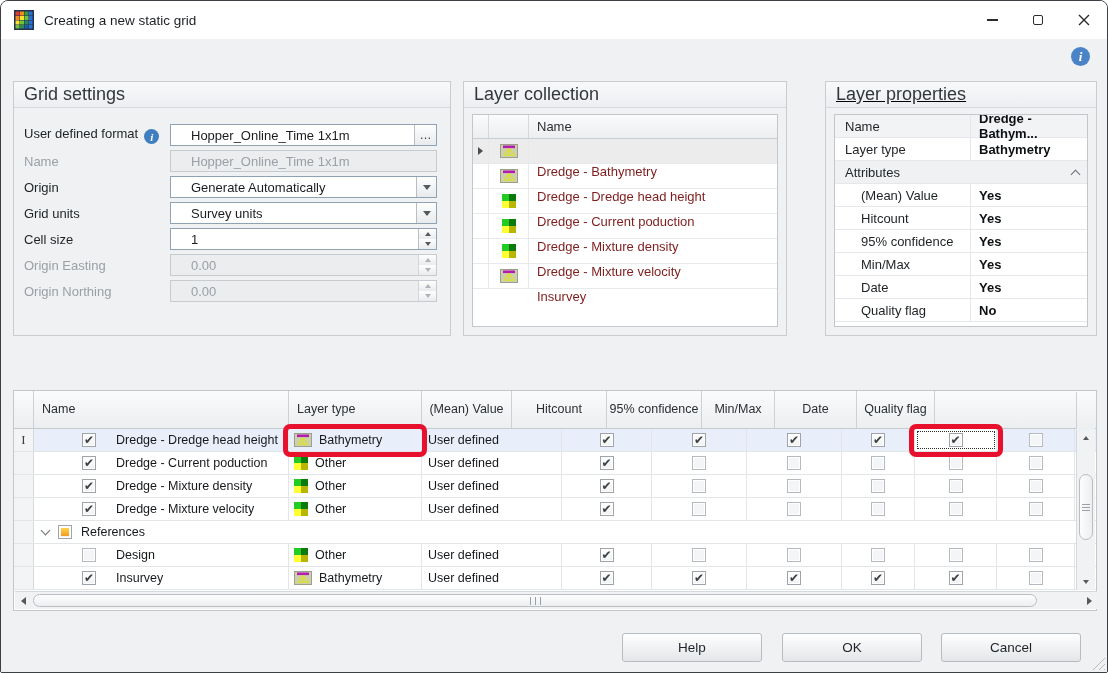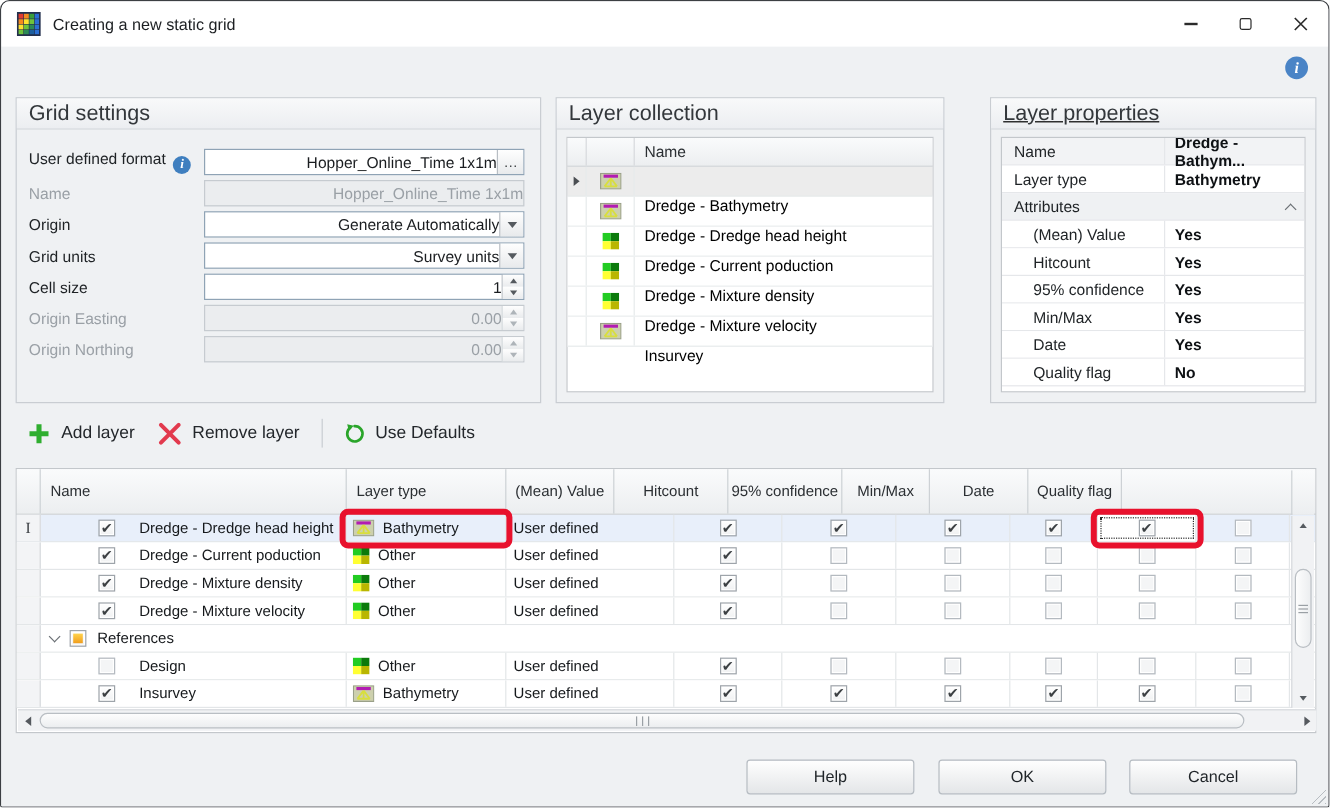--- a/index.html
+++ b/index.html
@@ -32,21 +32,21 @@
   .gbox-head{height:26px;background:linear-gradient(#f8f9fa,#eceef1);border-bottom:1px solid #d6dade;
     display:flex;align-items:center;padding-left:10px;font-size:18px;color:#33373b;}
   
   #gs-rows{position:absolute;left:0;top:40px;right:0;}
   .gs-row{height:26px;display:flex;align-items:center;padding-left:10px;}
   .gs-lbl{width:146px;font-size:13px;color:#1e2225;flex:0 0 auto;}
   .gs-lbl.dis{color:#9aa0a6;}
   .ctl{width:267px;height:22px;border:1px solid #8fa3b5;background:#fff;display:flex;
     align-items:center;font-size:13px;color:#1a1d20;position:relative;}
   .ctl.dis{background:#ebedef;border-color:#c6cbd0;color:#9aa0a6;}
-  .ctl-val{padding-left:20px;flex:1 1 auto;white-space:nowrap;overflow:hidden;text-align:right;}
+  .ctl-val{padding-left:20px;flex:1 1 auto;white-space:nowrap;overflow:hidden;}
   .ctl-btn{width:22px;height:100%;border-left:1px solid #b8bec4;
     background:linear-gradient(#fefefe,#e8eaec);display:flex;align-items:center;justify-content:center;
     font-size:12px;color:#3c4043;flex:0 0 auto;}
   .combo-btn{width:20px;height:100%;border-left:1px solid #b8bec4;
     background:linear-gradient(#fefefe,#e8eaec);display:flex;align-items:center;justify-content:center;flex:0 0 auto;}
   .dis .combo-btn,.dis .ctl-btn,.dis .spin{background:#eff1f2;border-color:#d2d6da;}
   .tri-down{width:0;height:0;border-left:4px solid transparent;border-right:4px solid transparent;
     border-top:5px solid #555a5f;}
   .tri-up-s{width:0;height:0;border-left:3.5px solid transparent;border-right:3.5px solid transparent;
     border-bottom:4px solid #555a5f;}
@@ -61,21 +61,21 @@
   .lc-head{display:flex;height:24px;background:linear-gradient(#fafbfc,#eceef0);border-bottom:1px solid #c9cdd1;}
   .lc-ind-h{width:16px;border-right:1px solid #d6d9dc;}
   .lc-icon-h{width:40px;border-right:1px solid #d6d9dc;}
   .lc-name-h{flex:1;display:flex;align-items:center;padding-left:8px;font-size:13px;color:#2b2f33;}
   .lc-row{display:flex;height:25px;border-bottom:1px solid #e7eaec;background:#fff;}
   .lc-row.sel{background:#ececec;}
   .lc-ind{width:16px;border-right:1px solid #e7eaec;display:flex;align-items:center;justify-content:center;}
   .tri-right{width:0;height:0;border-top:4px solid transparent;border-bottom:4px solid transparent;
     border-left:5px solid #4a4e52;}
   .lc-icon{width:40px;border-right:1px solid #e7eaec;display:flex;align-items:center;justify-content:center;}
-  .lc-name{flex:1;display:flex;align-items:center;padding-left:8px;font-size:13px;color:#000000;margin-top:32px;}
+  .lc-name{flex:1;display:flex;align-items:center;padding-left:8px;font-size:13px;color:#7f1d1d;margin-top:32px;}
   .licon{display:inline-flex;}
   
   .lp-grid{position:absolute;left:8px;top:32px;right:8px;bottom:8px;border:1px solid #c3c7cb;background:#fff;overflow:hidden;}
   .lp-row{display:flex;height:23px;border-bottom:1px solid #e5e7ea;background:#fff;font-size:13px;align-items:stretch;}
   .lp-row.first{background:#f2f3f5;}
   .lp-lbl{width:136px;border-right:1px solid #e5e7ea;display:flex;align-items:center;padding-left:10px;color:#1e2225;}
   .lp-lbl.indent{padding-left:26px;}
   .lp-val{flex:1;display:flex;align-items:center;padding-left:8px;font-weight:bold;color:#0e1114;}
   .lp-row.cat{background:#eff1f3;}
   .lp-cat-lbl{flex:1;display:flex;align-items:center;padding-left:10px;color:#1e2225;}
@@ -398,42 +398,20 @@
               <span class="lp-val">Yes</span>
             </div>
             <div class="lp-row">
               <span class="lp-lbl indent">Quality flag</span>
               <span class="lp-val">No</span>
             </div>
           </div>
       </div>
     </div>
 
-    <div class="toolbar">
-      <div class="tb-btn">
-        <svg width="19" height="19" viewBox="0 0 18 18">
-            <path d="M7 1.5h4v5.5h5.5v4H11v5.5H7V11H1.5V7H7z" fill="#2fae2f"></path>
-          </svg>
-        <span>Add layer</span>
-      </div>
-      <div class="tb-btn">
-        <svg width="19" height="19" viewBox="0 0 18 18">
-            <path d="M2 2 L16 16 M16 2 L2 16" stroke="#e23a4e" stroke-width="3.2" stroke-linecap="round"></path>
-          </svg>
-        <span>Remove layer</span>
-      </div>
-      <div class="tb-sep"></div>
-      <div class="tb-btn">
-        <svg width="17" height="17" viewBox="0 0 16 16">
-          <path d="M4.6 3.2 A6 6 0 1 0 8 2" fill="none" stroke="#2aa52a" stroke-width="2.1" stroke-linecap="round"></path>
-          <path d="M2.2 0.6 L7.4 1.6 L3.4 5.6 Z" fill="#2aa52a"></path>
-        </svg>
-        <span>Use Defaults</span>
-      </div>
-    </div>
 
     <div id="tbl">
       <div id="tbl-head">
           <span class="th" style="width: 20px;"></span>
           <span class="th left" style="width: 255px;">Name</span>
           <span class="th left" style="width: 133px;">Layer type</span>
           <span class="th" style="width: 90px;">(Mean) Value</span>
           <span class="th" style="width: 95px;">Hitcount</span>
           <span class="th" style="width: 95px;">95% confidence</span>
           <span class="th" style="width: 73px;">Min/Max</span>

